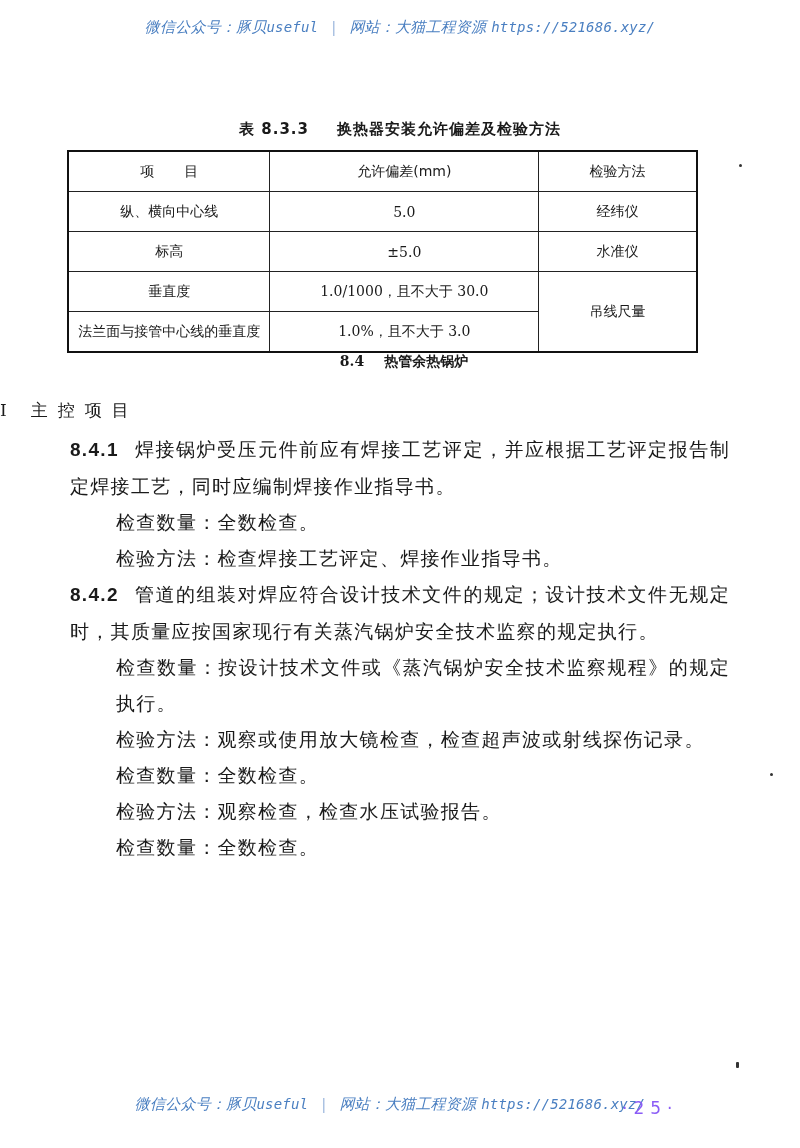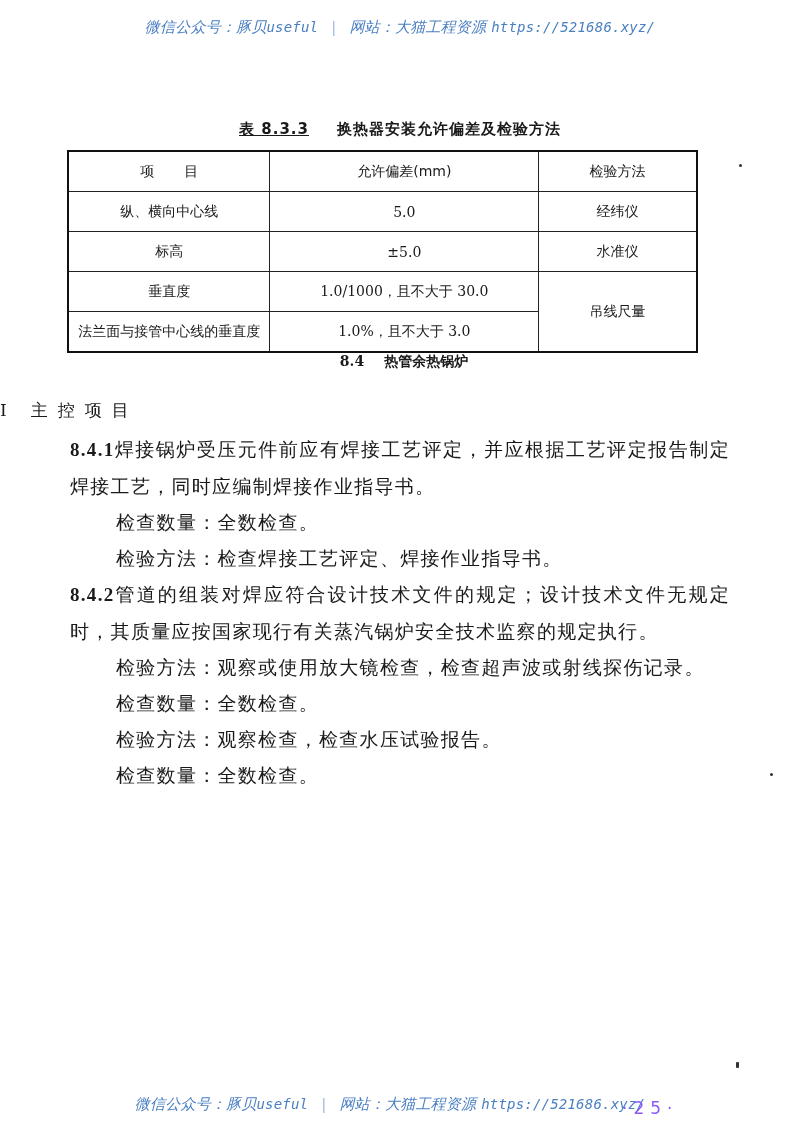--- a/index.html
+++ b/index.html
@@ -44,21 +44,20 @@
     left: 0;
     width: 800px;
     text-align: center;
     font-family: "DejaVu Sans", "Liberation Sans", sans-serif;
     font-weight: bold;
     font-size: 15px;
     letter-spacing: 1px;
   }
   .caption .num {
     margin-right: 28px;
-    text-decoration: underline;
   }
 
   table.spec {
     position: absolute;
     top: 150px;
     left: 67px;
     width: 631px;
     border-collapse: collapse;
     border: 2px solid #111;
     font-size: 14px;
@@ -114,22 +113,23 @@
     font-size: 19px;
     line-height: 36px;
     letter-spacing: 1.3px;
     text-align: justify;
     font-family: "DejaVu Sans", "Liberation Sans", sans-serif;
   }
   .body-text p {
     margin: 0;
   }
   .clause .num {
-    font-family: Liberation Serif, serif;
+    font-family: Liberation Sans, sans-serif;
     font-weight: bold;
+    margin-right: 16px;
   }
   .clause.bold-body { font-weight: bold; }
   .clause.bold-body .num { font-weight: bold; }
   .indent { padding-left: 46px; }
 
   .page-number {
     position: absolute;
     top: 1098px;
     left: 622px;
     font-size: 17px;
@@ -198,20 +198,21 @@
 <div class="body-text">
   <p class="clause bold-body" style="font-weight:normal;">
     <span class="num">8.4.1</span><span>焊接锅炉受压元件前应有焊接工艺评定，并应根据工艺评定报告制定焊接工艺，同时应编制焊接作业指导书。</span>
   </p>
   <p class="indent">检查数量：全数检查。</p>
   <p class="indent">检验方法：检查焊接工艺评定、焊接作业指导书。</p>
 
   <p class="clause">
     <span class="num">8.4.2</span><span>管道的组装对焊应符合设计技术文件的规定；设计技术文件无规定时，其质量应按国家现行有关蒸汽锅炉安全技术监察的规定执行。</span>
   </p>
+  <p class="indent">检查数量：按设计技术文件或《蒸汽锅炉安全技术监察规程》的规定执行。</p>
   <p class="indent">检验方法：观察或使用放大镜检查，检查超声波或射线探伤记录。</p>
 
   <p class="indent">检查数量：全数检查。</p>
   <p class="indent">检验方法：观察检查，检查水压试验报告。</p>
 
   <p class="indent">检查数量：全数检查。</p>
 </div>
 
 <div id="wm-bottom" class="watermark">
   <span>微信公众号：豚贝</span><span class="mono">useful</span>

